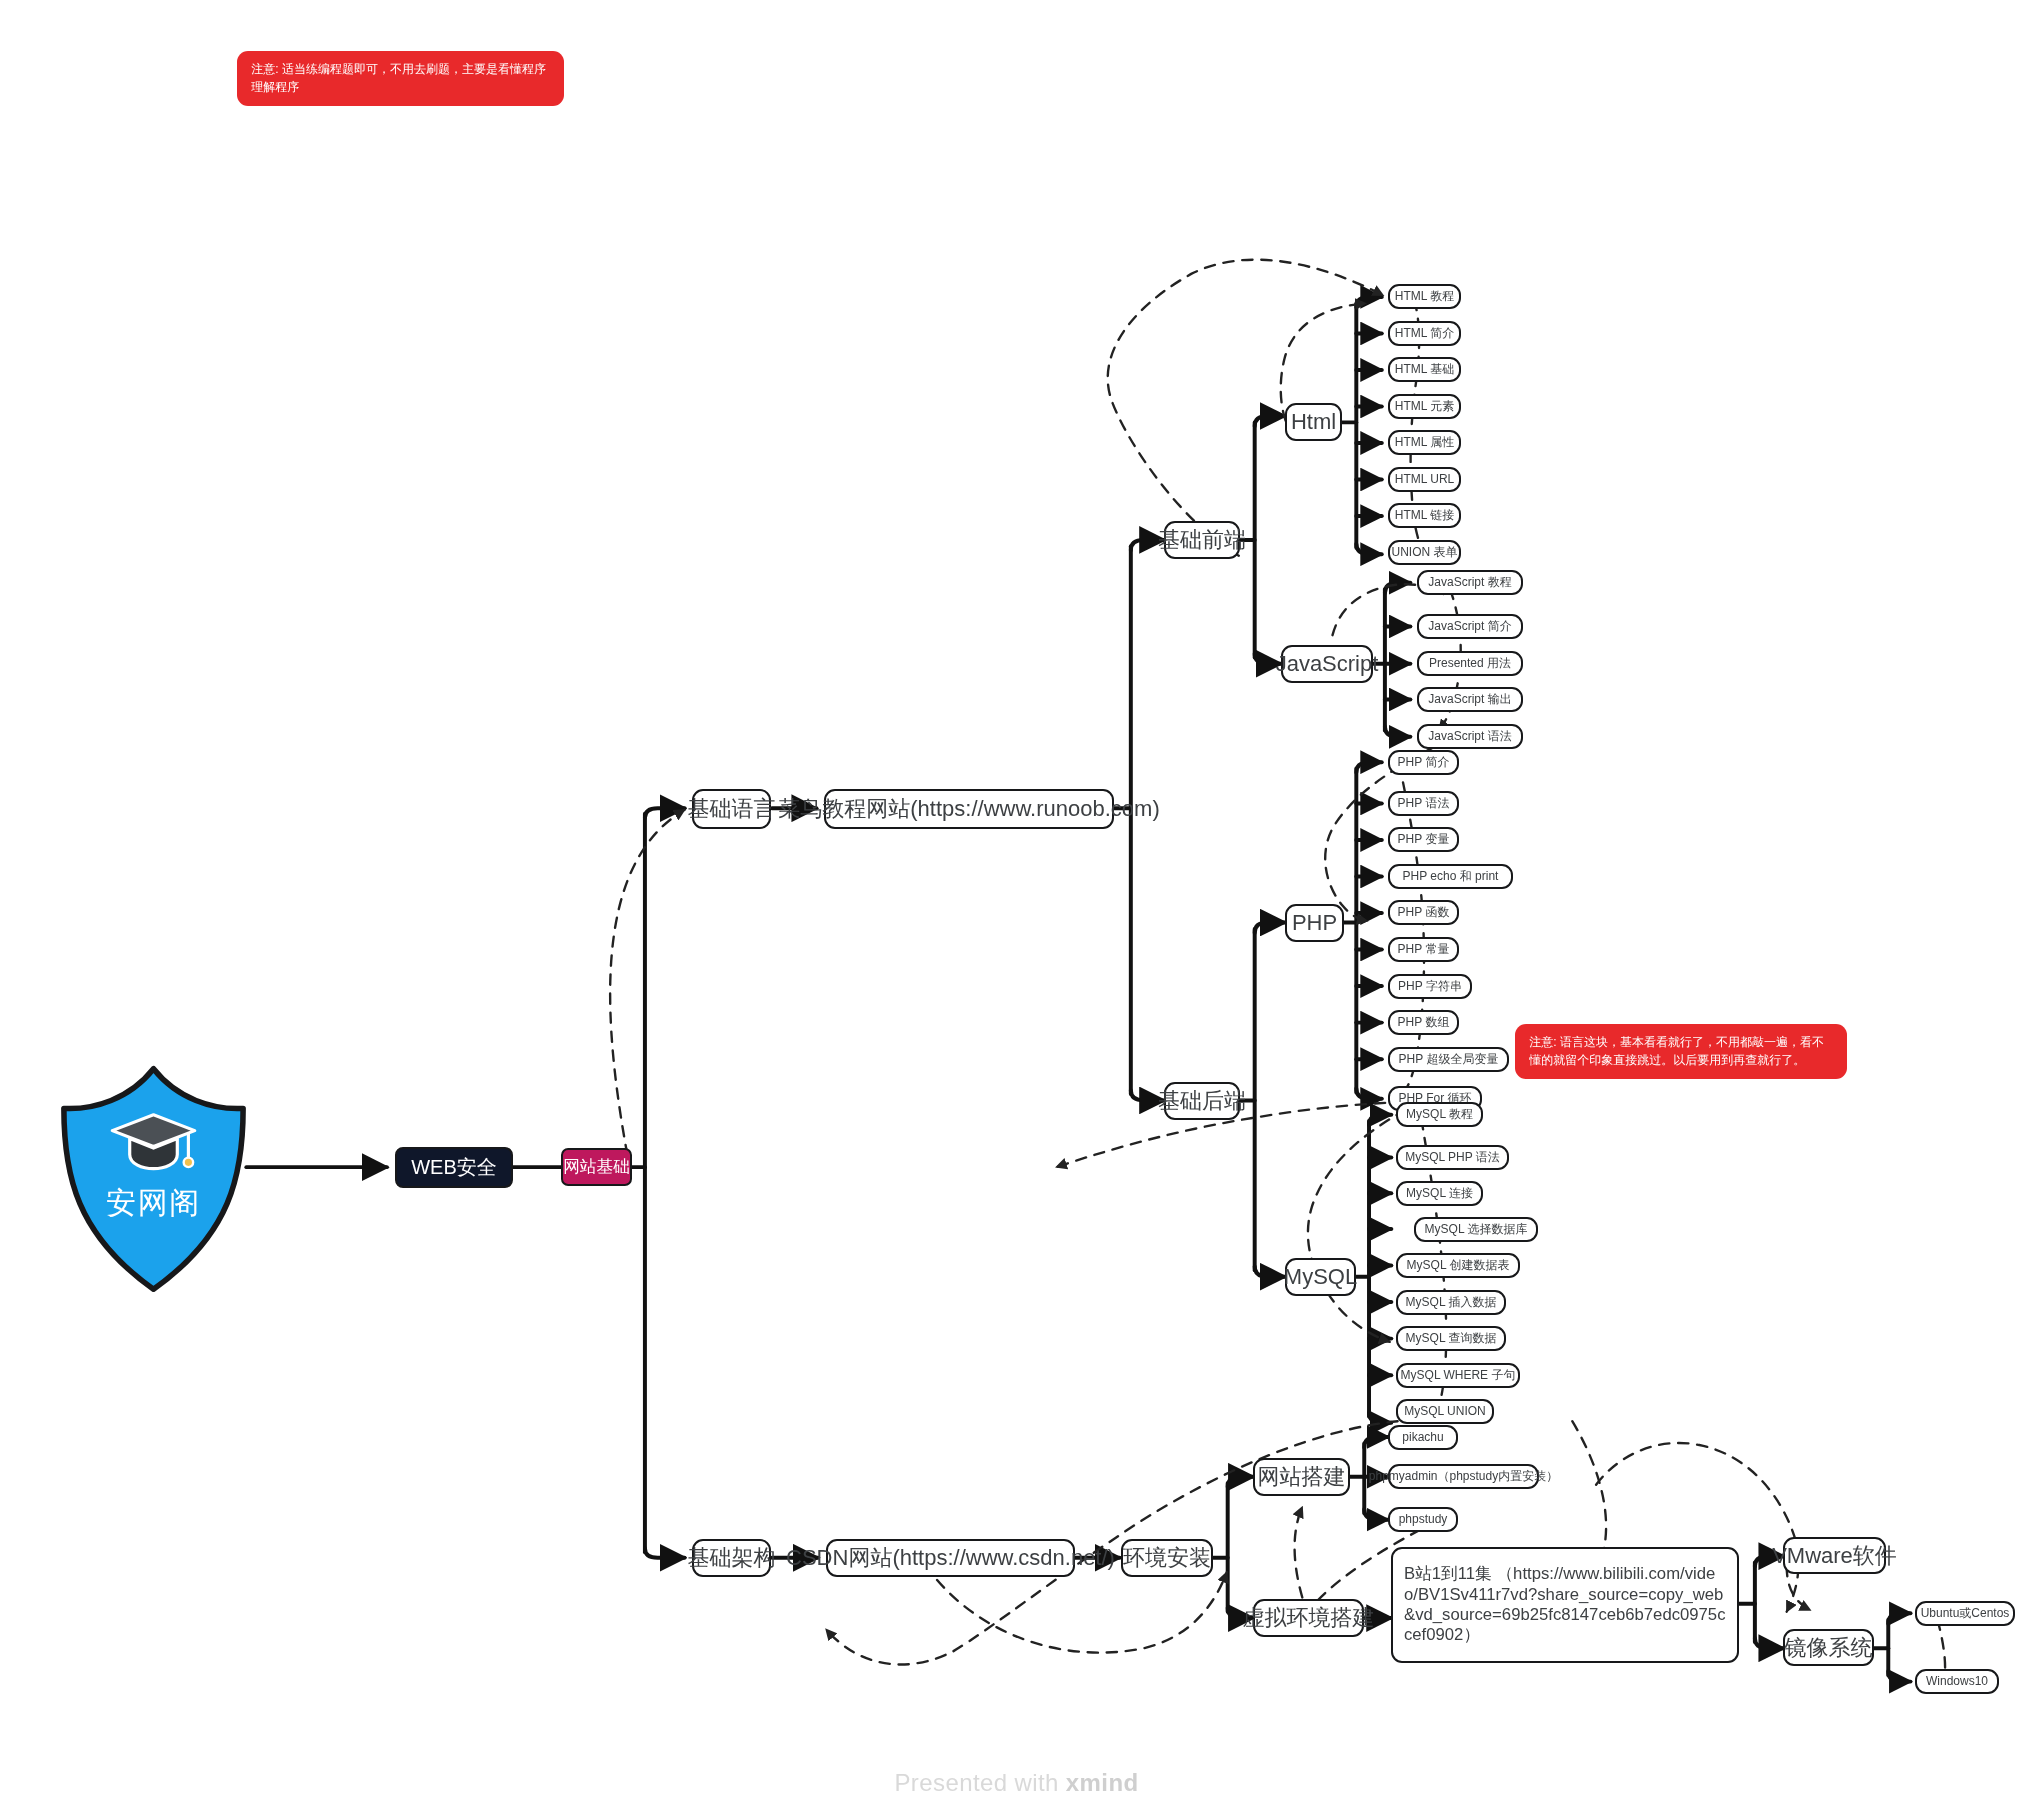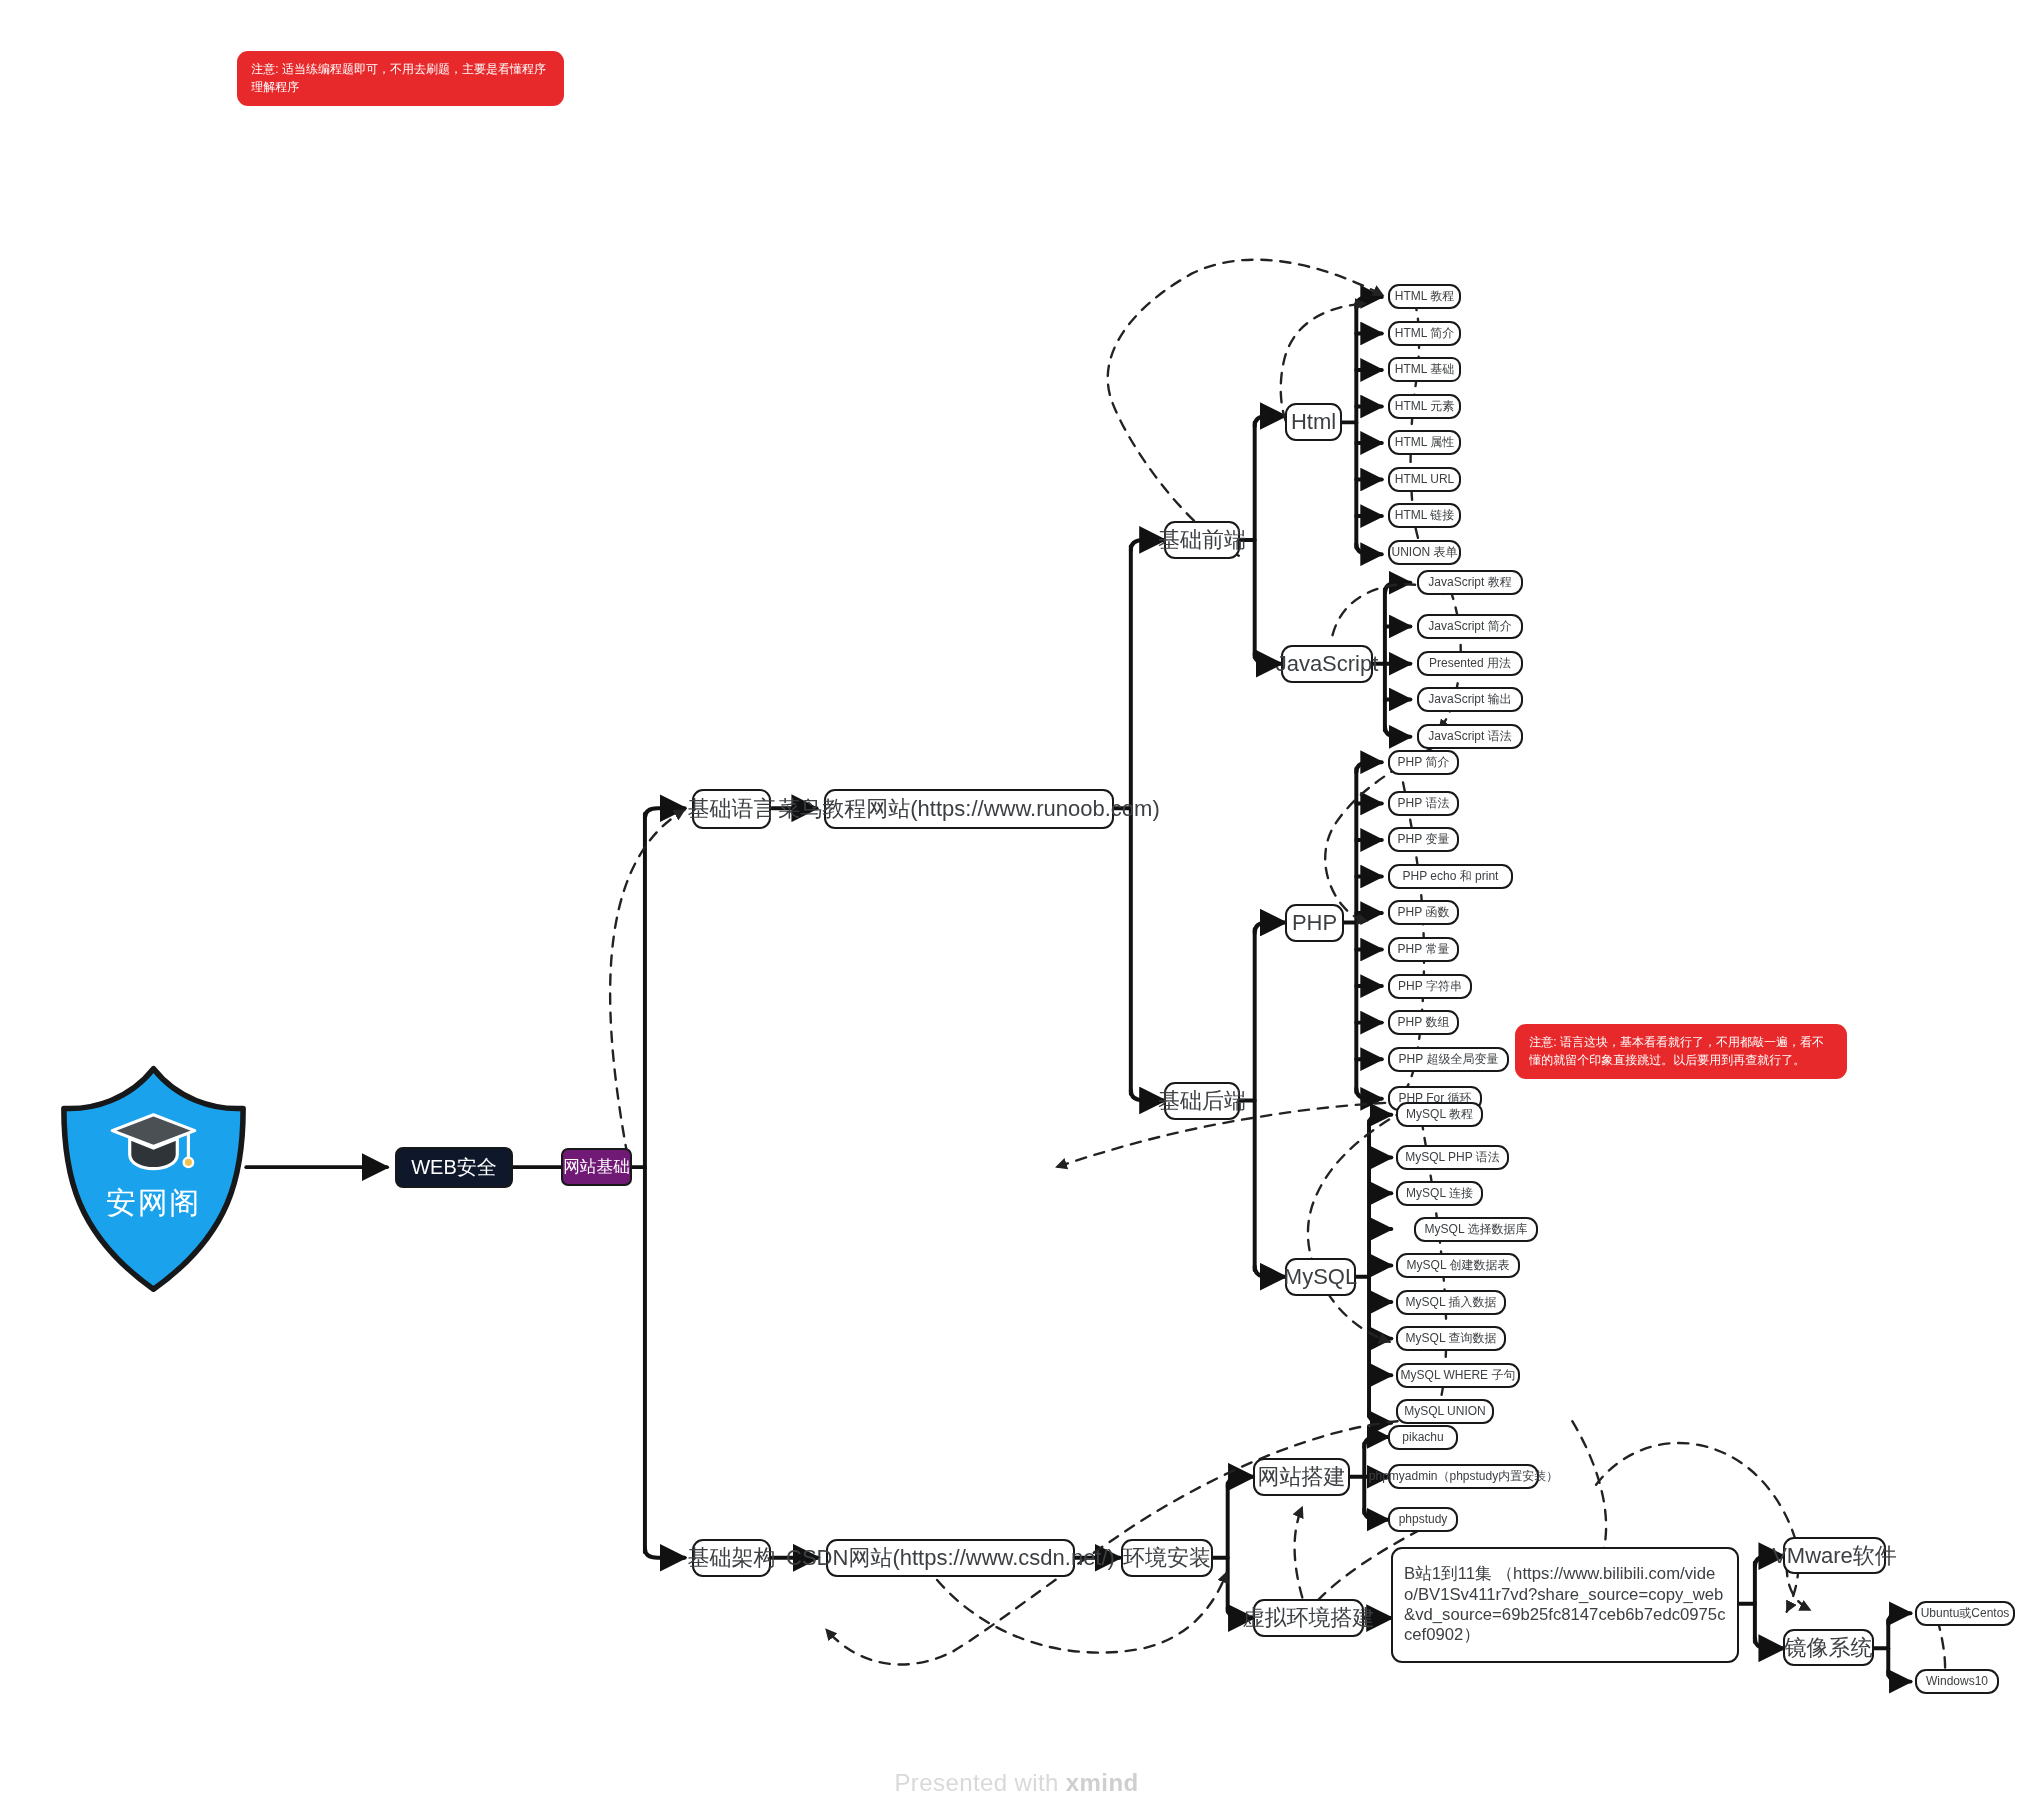--- a/index.html
+++ b/index.html
@@ -28,21 +28,21 @@
 
   .red-node{
     background:#0f172a;
     border-color:#17181a;
     color:#ffffff;
     font-size:20px;
     border-radius:8px;
     border-width:2.4px;
   }
   .red-node-sm{
-    background:#701a75;
+    background:#be185d;
     border-color:#17181a;
     color:#ffffff;
     font-size:16.7px;
     border-radius:7.1px;
     border-width:2.4px;
   }
 
   .note{
     position:absolute;
     box-sizing:border-box;
@@ -234,21 +234,21 @@
   <div class="node n-md" style="left:824px;top:789px;width:290px;height:40px;">菜鸟教程网站(https://www.runoob.com)</div>
 
   <div class="node n-md" style="left:1164px;top:521px;width:76px;height:38px;">基础前端</div>
 
   <div class="node n-md" style="left:1164px;top:1082px;width:76px;height:38px;">基础后端</div>
 
   <div class="node n-md" style="left:1285px;top:403px;width:57px;height:38px;">Html</div>
 
   <div class="node n-xs" style="left:1388px;top:284px;width:73px;height:25.4px;">HTML 教程</div>
   <div class="node n-xs" style="left:1388px;top:321px;width:73px;height:25.4px;">HTML 简介</div>
-  <div class="node n-xs" style="left:1388px;top:357px;width:73px;height:25.4px;border-radius:9px;">HTML 基础</div>
+  <div class="node n-xs" style="left:1388px;top:357px;width:73px;height:25.4px;">HTML 基础</div>
   <div class="node n-xs" style="left:1388px;top:394px;width:73px;height:25.4px;">HTML 元素</div>
   <div class="node n-xs" style="left:1388px;top:430px;width:73px;height:25.4px;">HTML 属性</div>
   <div class="node n-xs" style="left:1388px;top:467px;width:73px;height:25.4px;">HTML URL</div>
   <div class="node n-xs" style="left:1388px;top:503px;width:73px;height:25.4px;">HTML 链接</div>
   <div class="node n-xs" style="left:1388px;top:540px;width:73px;height:25.4px;">UNION 表单</div>
 
   <div class="node n-md" style="left:1281px;top:645px;width:92px;height:38px;">JavaScript</div>
 
   <div class="node n-xs" style="left:1417px;top:570px;width:106px;height:25.4px;">JavaScript 教程</div>
   <div class="node n-xs" style="left:1417px;top:614px;width:106px;height:25.4px;">JavaScript 简介</div>

